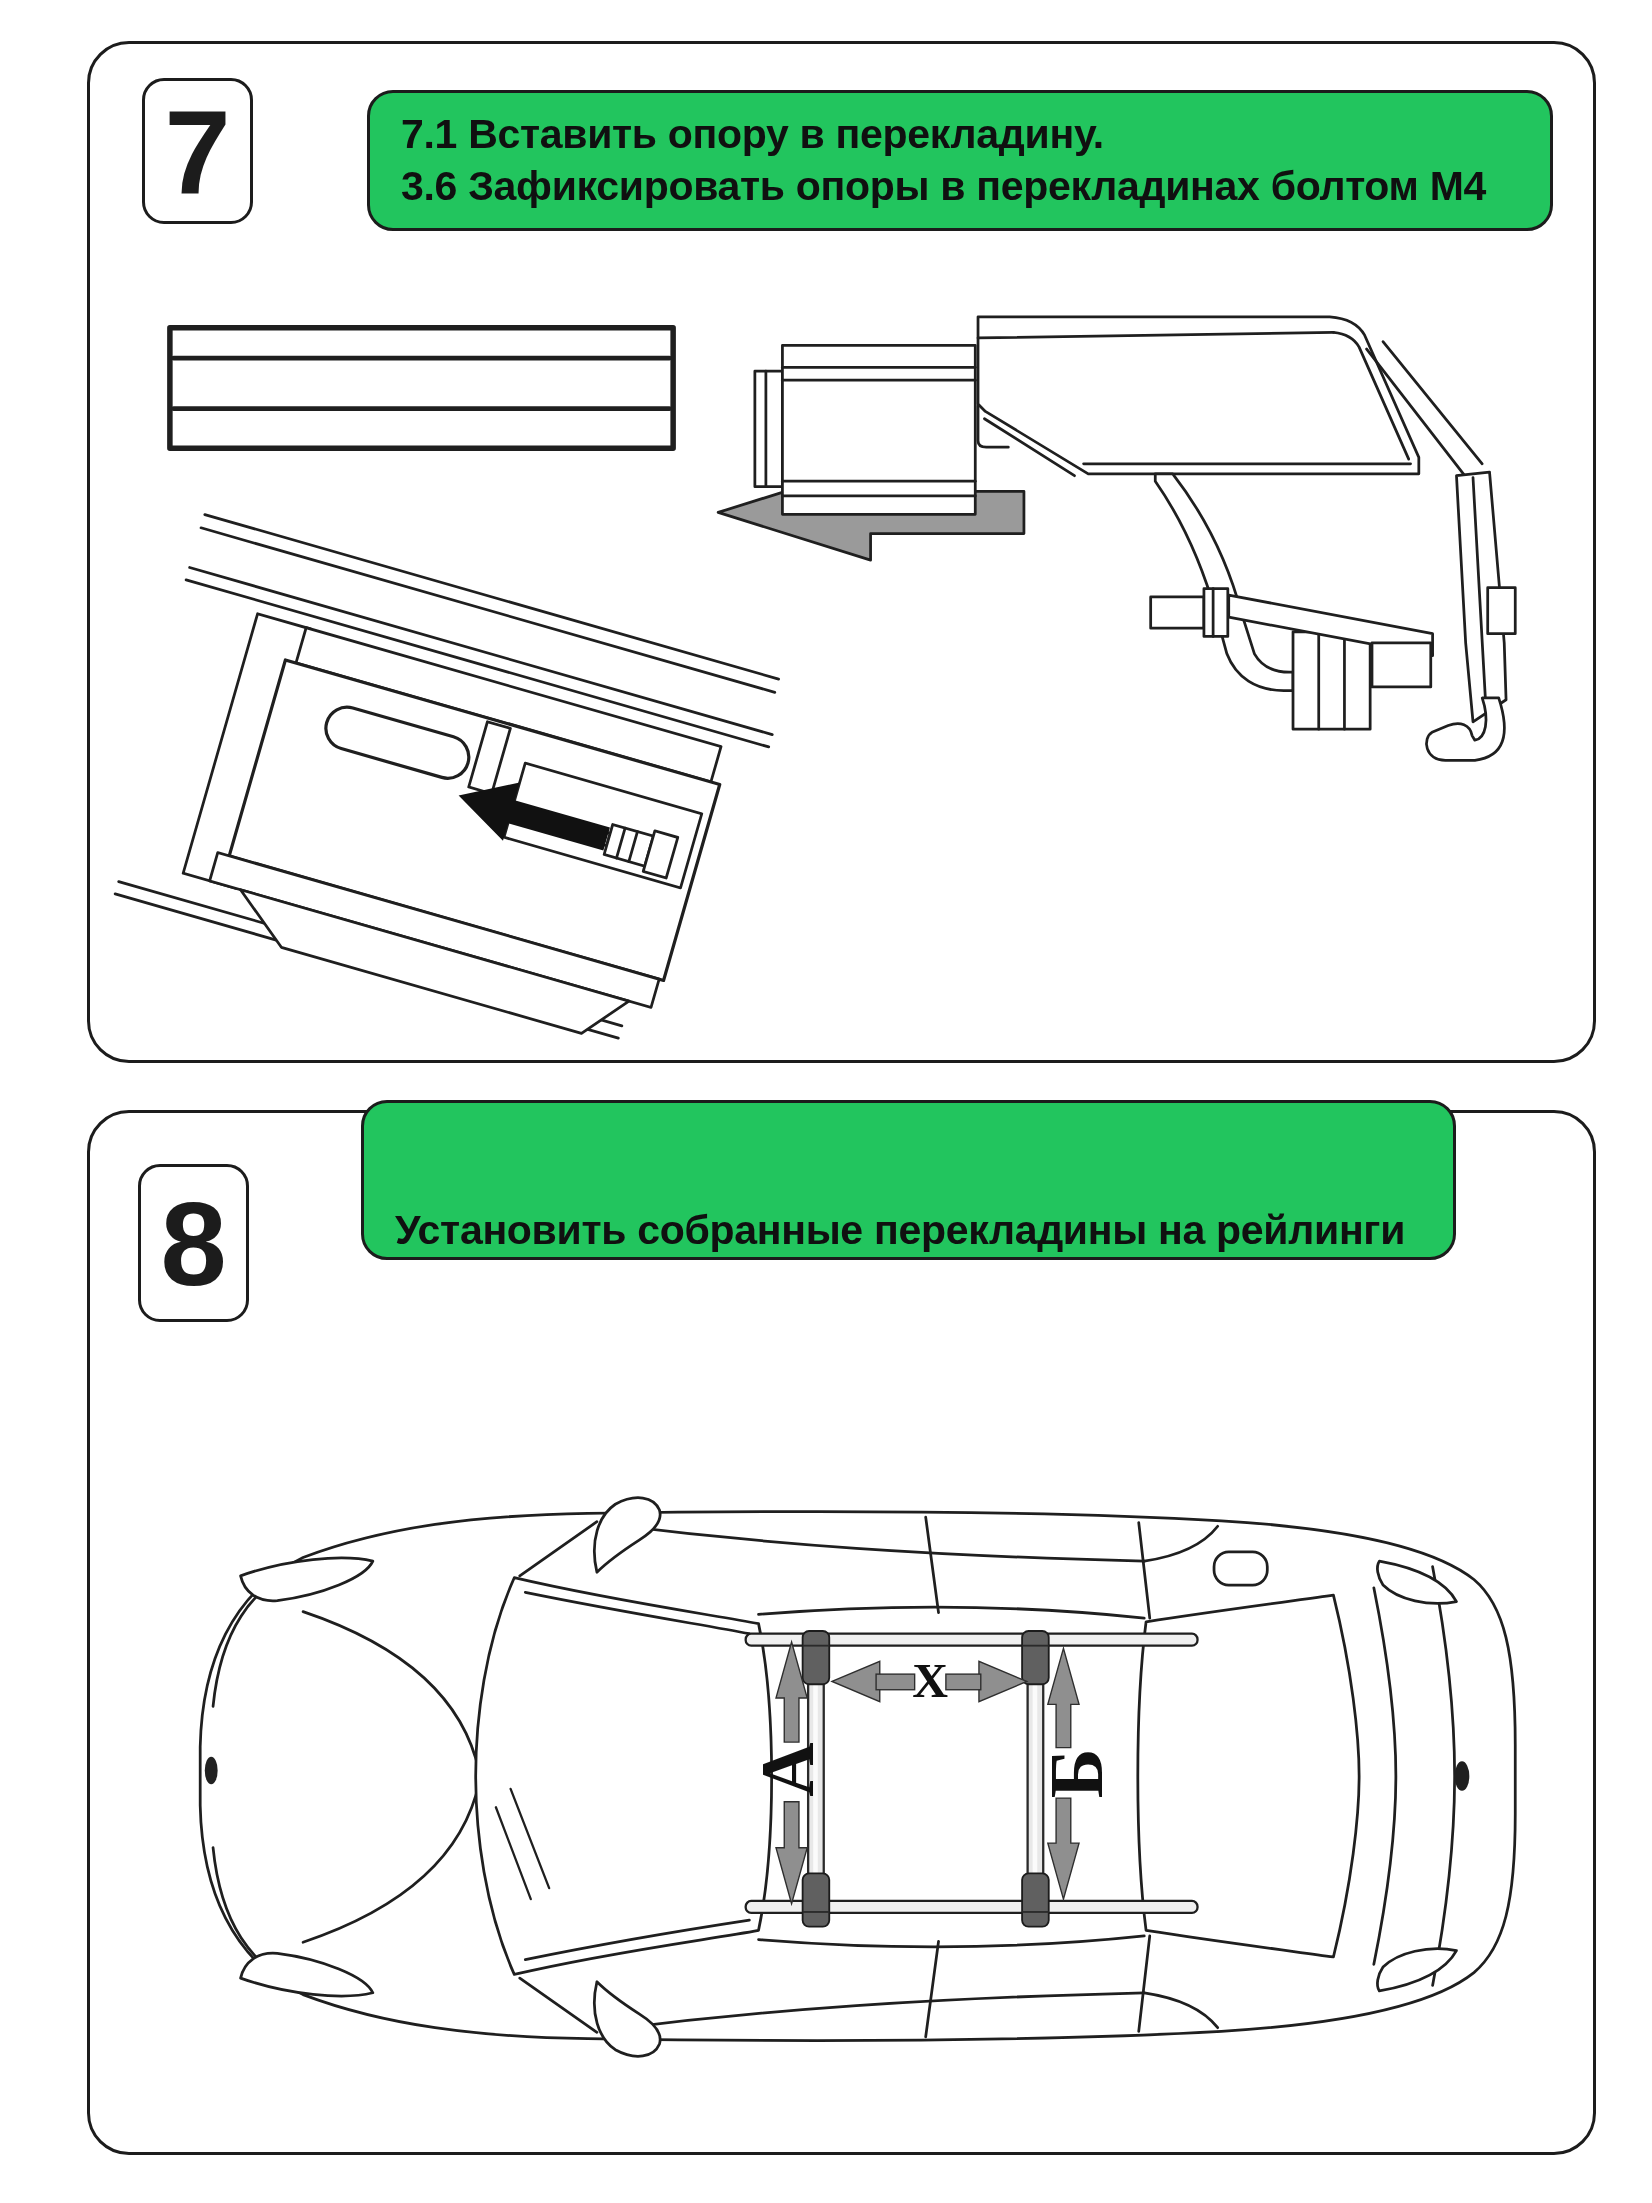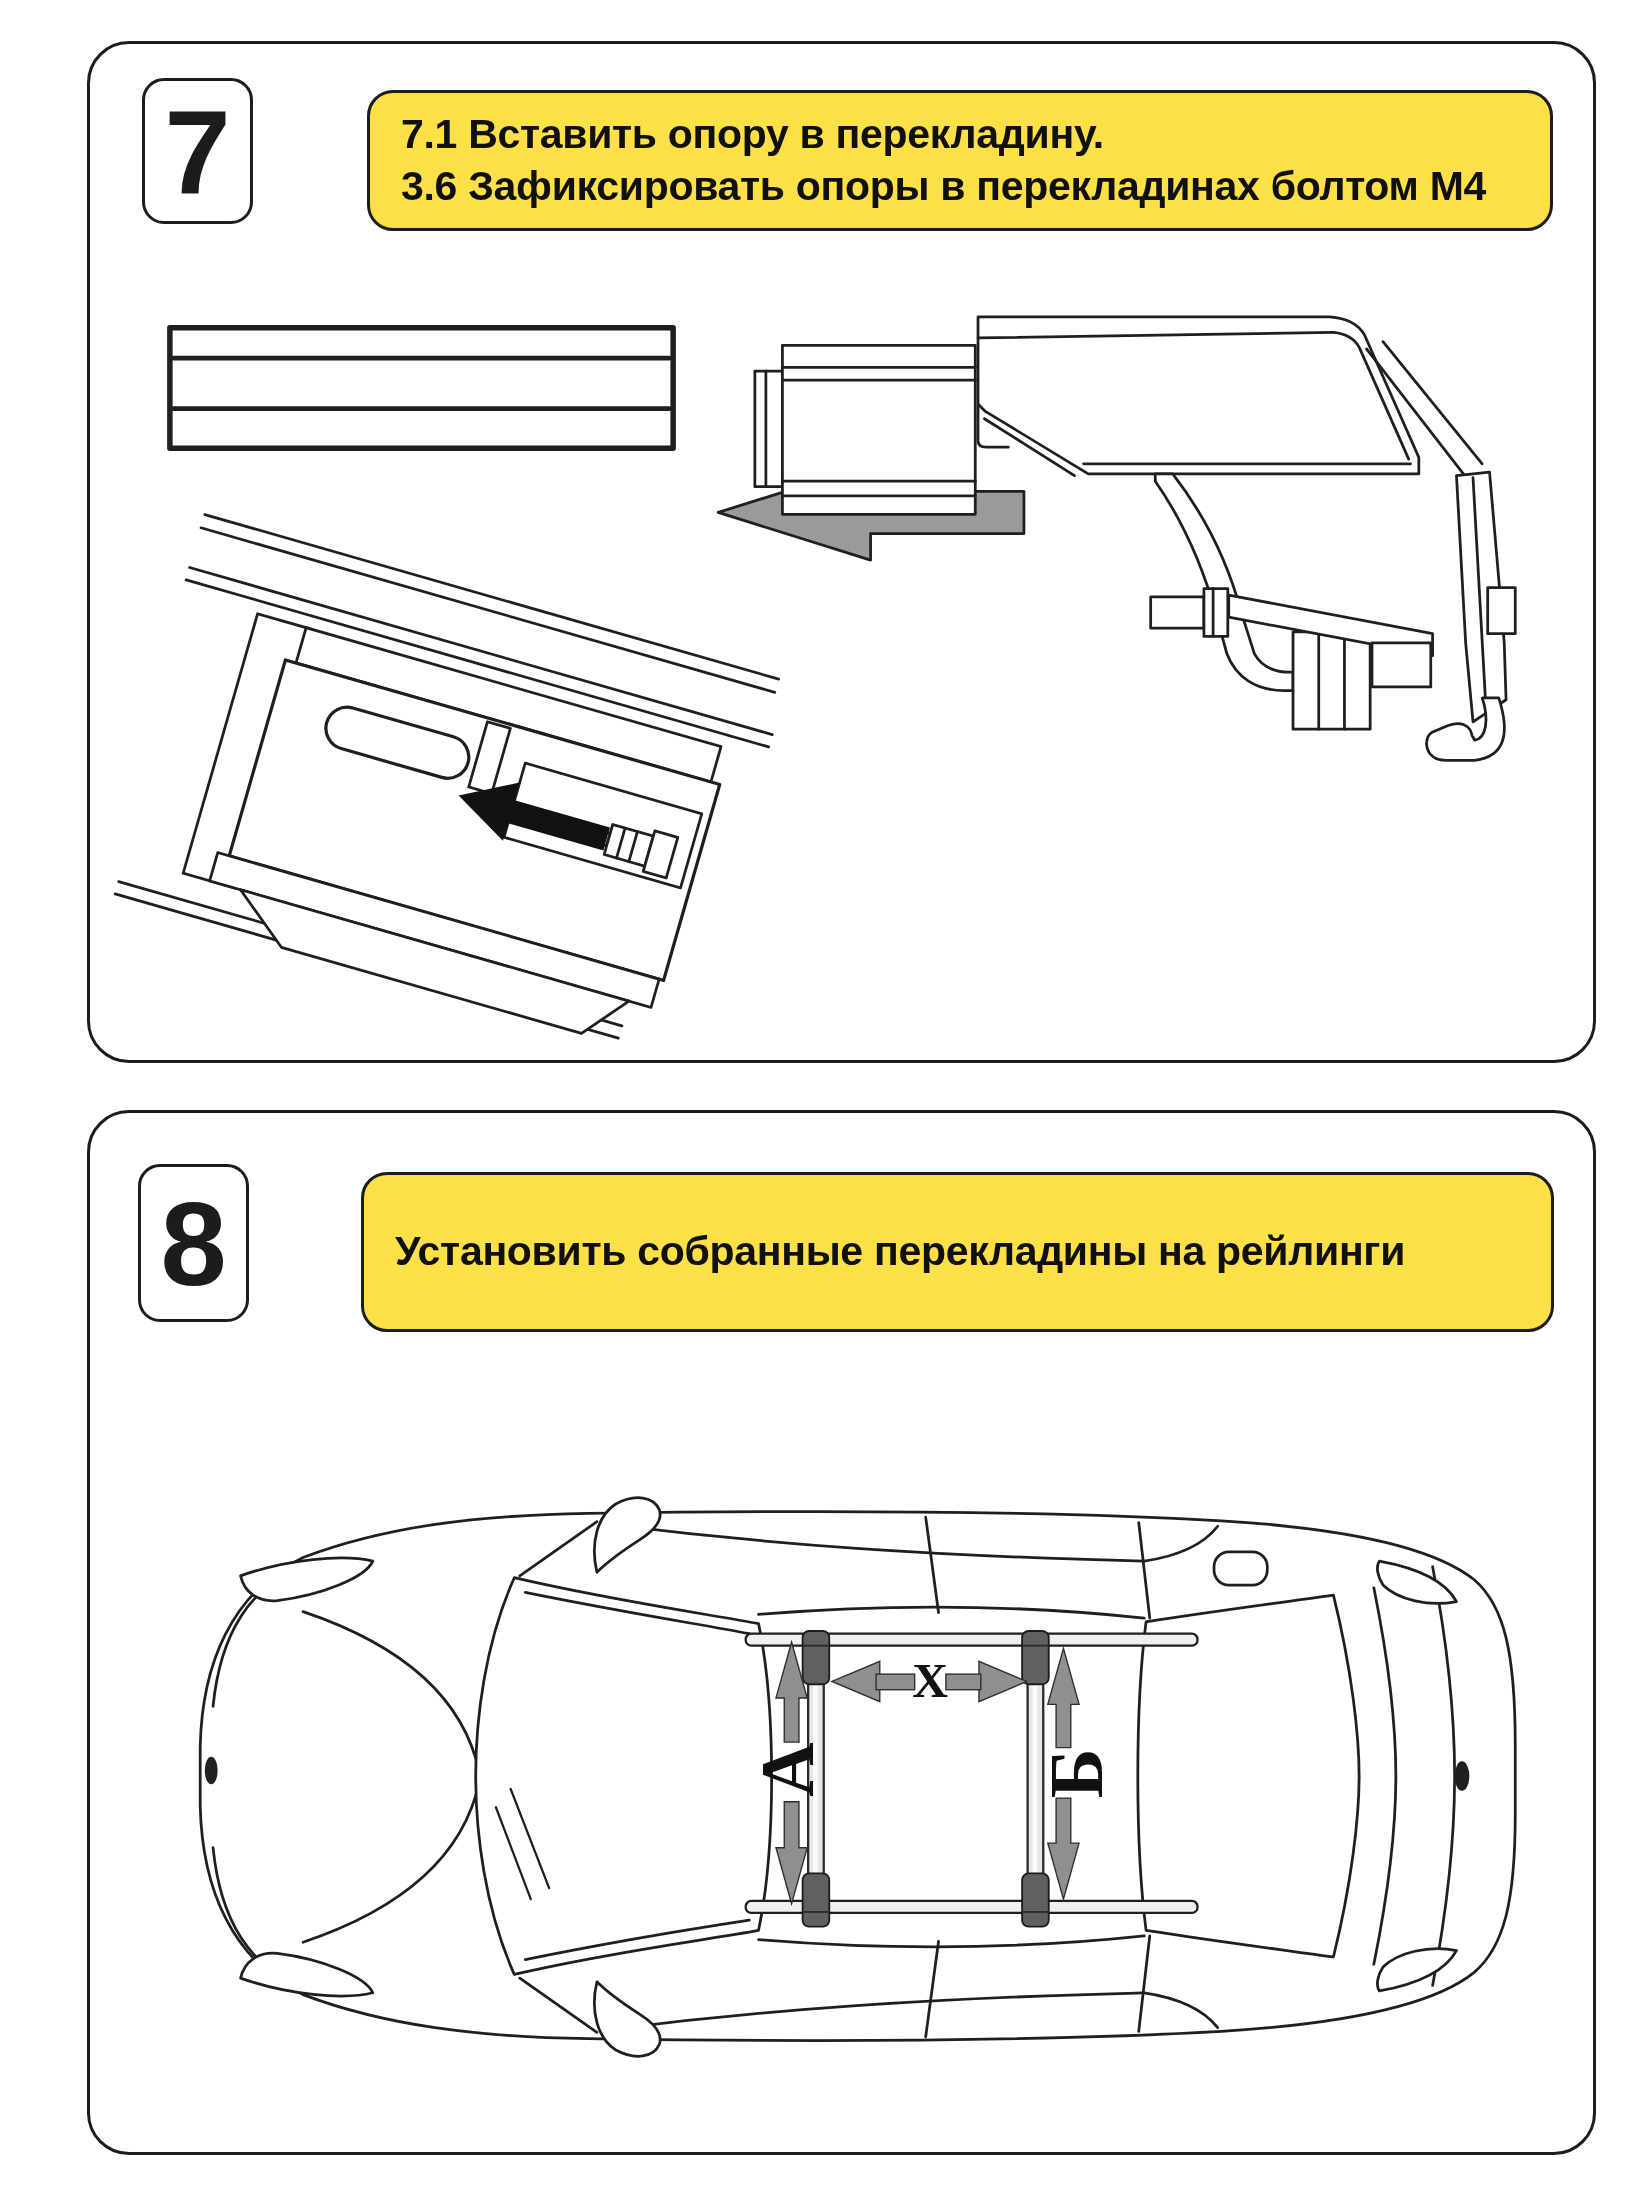--- a/index.html
+++ b/index.html
@@ -7,23 +7,23 @@
   #art{position:absolute;left:0;top:0;width:1653px;height:2204px;z-index:0;}
   .panel{position:absolute;border:3.7px solid #1c1c1c;border-radius:42px;background:transparent;z-index:2;}
   #panel7{left:87px;top:41px;width:1503px;height:1016px;}
   #panel8{left:87px;top:1110px;width:1503px;height:1039px;}
   .badge{position:absolute;border:3.7px solid #1c1c1c;border-radius:22px;display:flex;align-items:center;
          justify-content:center;font-weight:bold;color:#1c1c1c;font-size:119px;z-index:3;background:#fff;}
   #badge7{left:142px;top:78px;width:105px;height:140px;}
   #badge8{left:138px;top:1164px;width:105px;height:152px;}
   .instruction{position:absolute;border:3.7px solid #1c1c1c;border-radius:26px;display:flex;flex-direction:column;
          justify-content:center;box-sizing:border-box;padding:0 24px 0 31px;font-weight:bold;font-size:41px;
-         line-height:1.26;color:#101010;z-index:3;background:#fde047;letter-spacing:-0.3px;}
+         line-height:1.26;color:#101010;z-index:3;background:#22c55e;letter-spacing:-0.3px;}
   #instr7{left:367px;top:90px;width:1186px;height:141px;}
-  #instr8{left:361px;top:1172px;width:1193px;height:160px;}
+  #instr8{left:361px;top:1100px;width:1095px;height:160px;justify-content:flex-end;}
   .ln{stroke:#1f1f1f;fill:none;stroke-width:3;stroke-linecap:round;stroke-linejoin:round;}
   .lnw{stroke:#1f1f1f;fill:#ffffff;stroke-width:3;stroke-linejoin:round;}
   .thick{stroke-width:6;}
   .serifT{font-family:"Liberation Serif",serif;font-weight:bold;fill:#111;}
 </style>
 </head>
 <body>
 
 <svg id="art" viewBox="0 0 1800 2400" xmlns="http://www.w3.org/2000/svg">
 

